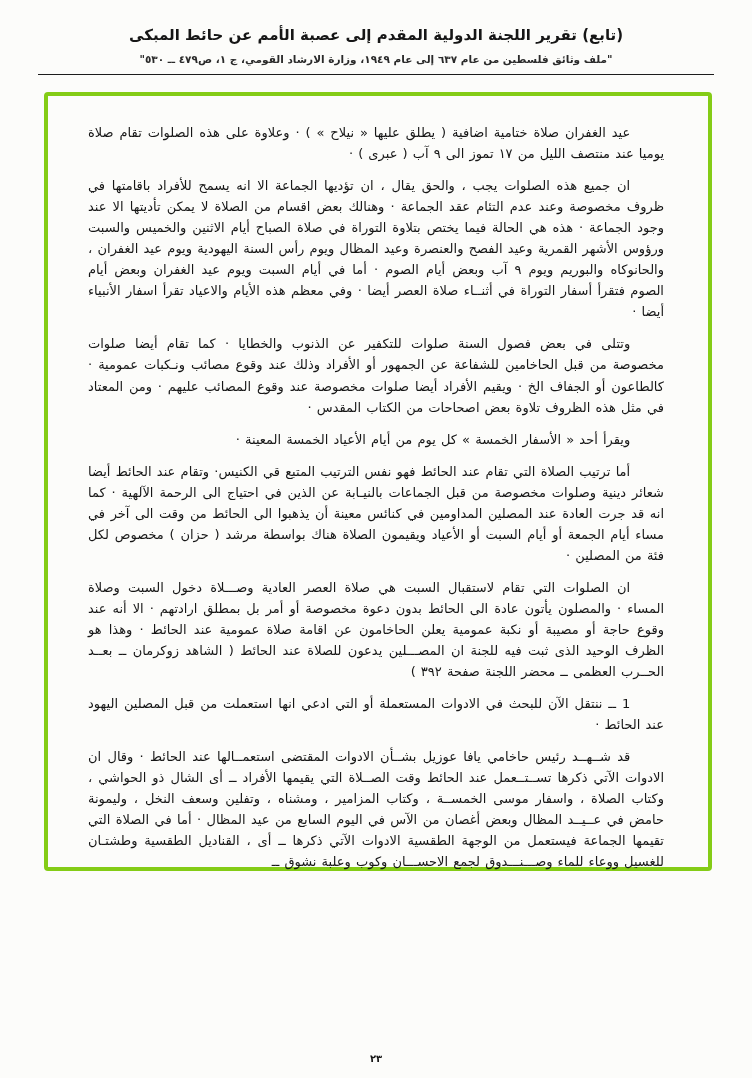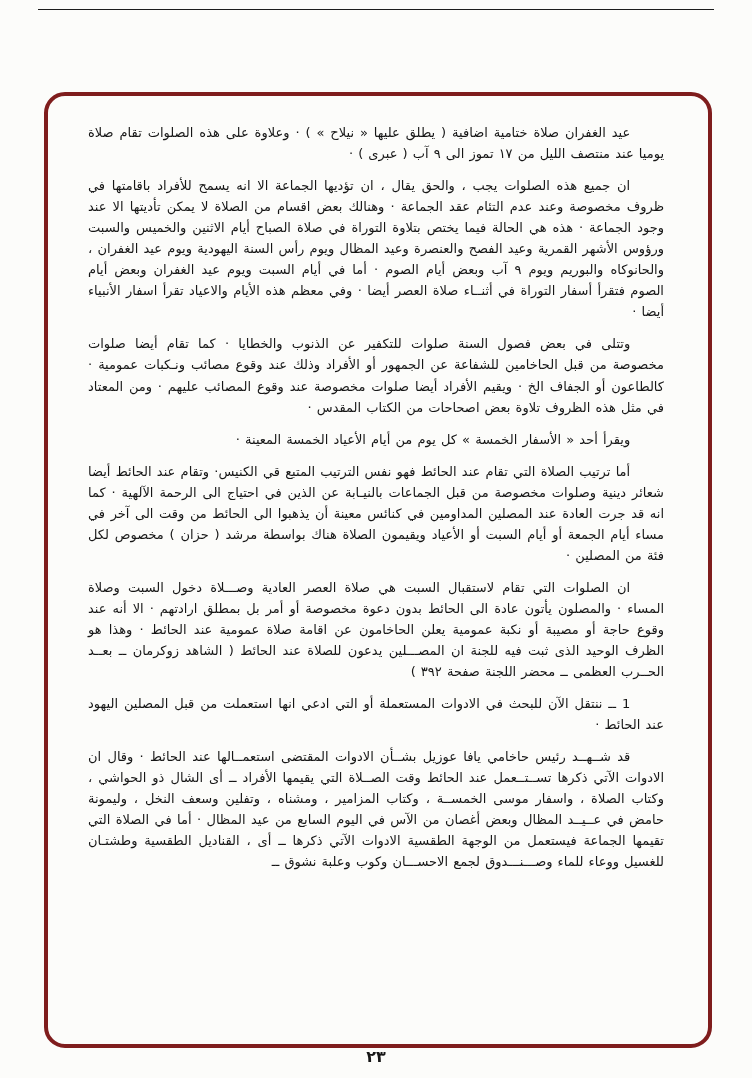--- a/index.html
+++ b/index.html
@@ -31,23 +31,23 @@
   .header-rule {
     border: none;
     border-top: 1.5px solid #1c1c1c;
     margin: 9px 38px 0 38px;
   }
   .green-frame {
     position: absolute;
     left: 44px;
     right: 40px;
     top: 92px;
-    height: 956px;
-    border: 4px solid #7f1d1d;
-    border-radius: 21px;
+    height: 779px;
+    border: 4px solid #84cc16;
+    border-radius: 4px;
     padding: 26px 44px 20px 40px;
     background: transparent;
   }
   .body-text {
     direction: rtl;
     text-align: justify;
     font-size: 13px;
     line-height: 1.62;
   }
   .body-text p.para {
@@ -57,30 +57,34 @@
   }
   .body-text p.para:last-child { margin-bottom: 16px; }
   .page-footer {
     position: absolute;
     bottom: 12px;
     left: 0;
     right: 0;
     text-align: center;
   }
   .page-number {
-    font-size: 16px;
+    font-size: 10px;
     font-weight: bold;
     direction: rtl;
   }
 </style>
 </head>
 <body>
 
 <div class="page">
 
+  <header class="doc-header">
+    <h1 class="doc-title">(تابع) تقرير اللجنة الدولية المقدم إلى عصبة الأمم عن حائط المبكى</h1>
+    <div class="doc-source">"ملف وثائق فلسطين من عام ٦٣٧ إلى عام ١٩٤٩، وزارة الارشاد القومي، ج ١، ص٤٧٩ ــ ٥٣٠"</div>
+  </header>
 
   <hr class="header-rule">
 
   <div class="green-frame">
     <div class="body-text">
         <p class="para">عيد الغفران صلاة ختامية اضافية ( يطلق عليها « نيلاح » ) · وعلاوة على هذه الصلوات تقام صلاة يوميا عند منتصف الليل من ١٧ تموز الى ٩ آب ( عبرى ) ·</p>
         <p class="para">ان جميع هذه الصلوات يجب ، والحق يقال ، ان تؤديها الجماعة الا انه يسمح للأفراد باقامتها في ظروف مخصوصة وعند عدم التئام عقد الجماعة · وهنالك بعض اقسام من الصلاة لا يمكن تأديتها الا عند وجود الجماعة · هذه هي الحالة فيما يختص بتلاوة التوراة في صلاة الصباح أيام الاثنين والخميس والسبت ورؤوس الأشهر القمرية وعيد الفصح والعنصرة وعيد المظال ويوم رأس السنة اليهودية ويوم عيد الغفران ، والحانوكاه والبوريم ويوم ٩ آب وبعض أيام الصوم · أما في أيام السبت ويوم عيد الغفران وبعض أيام الصوم فتقرأ أسفار التوراة في أثنــاء صلاة العصر أيضا · وفي معظم هذه الأيام والاعياد تقرأ اسفار الأنبياء أيضا ·</p>
         <p class="para">وتتلى في بعض فصول السنة صلوات للتكفير عن الذنوب والخطايا · كما تقام أيضا صلوات مخصوصة من قبل الحاخامين للشفاعة عن الجمهور أو الأفراد وذلك عند وقوع مصائب ونـكبات عمومية · كالطاعون أو الجفاف الخ · ويقيم الأفراد أيضا صلوات مخصوصة عند وقوع المصائب عليهم · ومن المعتاد في مثل هذه الظروف تلاوة بعض اصحاحات من الكتاب المقدس ·</p>
         <p class="para">ويقرأ أحد « الأسفار الخمسة » كل يوم من أيام الأعياد الخمسة المعينة ·</p>
         <p class="para">أما ترتيب الصلاة التي تقام عند الحائط فهو نفس الترتيب المتبع قي الكنيس· وتقام عند الحائط أيضا شعائر دينية وصلوات مخصوصة من قبل الجماعات بالنيـابة عن الذين في احتياج الى الرحمة الآلهية · كما انه قد جرت العادة عند المصلين المداومين في كنائس معينة أن يذهبوا الى الحائط من وقت الى آخر في مساء أيام الجمعة أو أيام السبت أو الأعياد ويقيمون الصلاة هناك بواسطة مرشد ( حزان ) مخصوص لكل فئة من المصلين ·</p>

